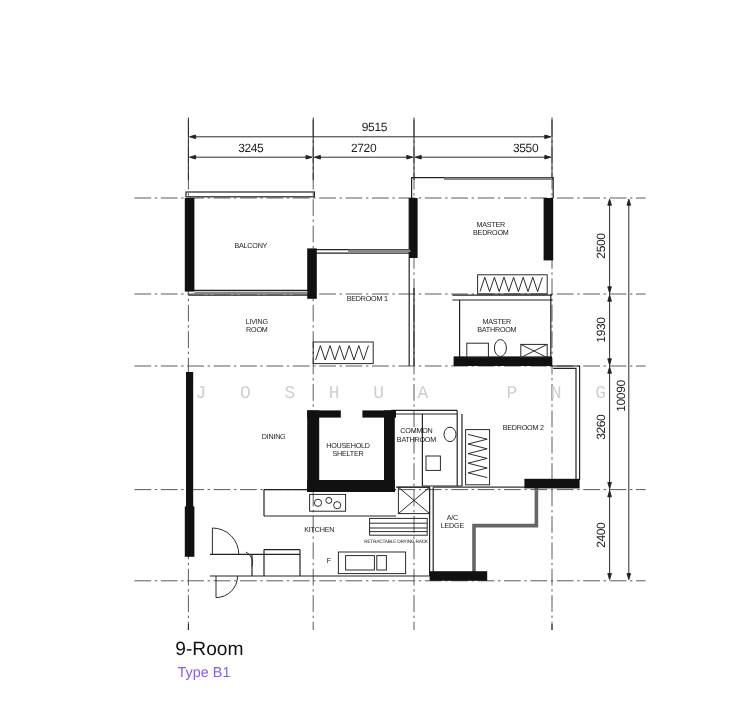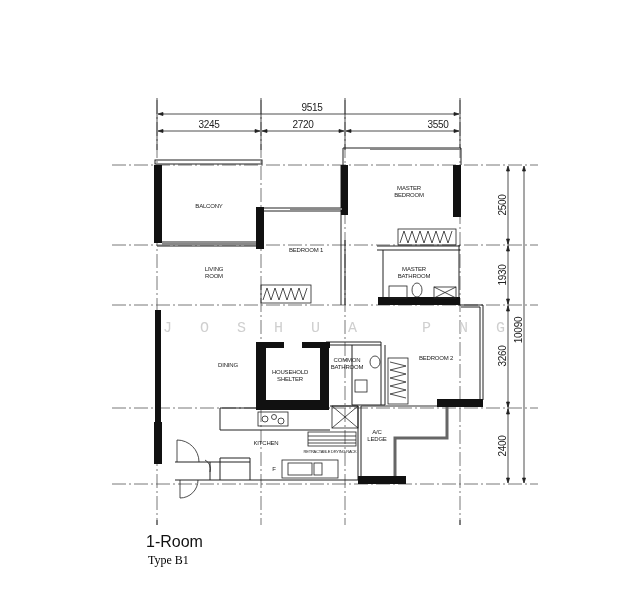--- a/index.html
+++ b/index.html
@@ -3,21 +3,21 @@
 <meta charset="utf-8">
 <style>
   html,body{margin:0;padding:0;background:#fff;}
   body{width:628px;height:600px;position:relative;overflow:hidden;font-family:"Liberation Sans",sans-serif;}
   #plan{position:absolute;left:0;top:0;}
   .room-label{position:absolute;font-family:"Liberation Sans",sans-serif;font-size:6px;color:#222;text-align:center;line-height:7px;transform:translate(-50%,-50%);white-space:pre-line;letter-spacing:-0.2px;}
   .dim{position:absolute;font-family:"Liberation Sans",sans-serif;font-size:10px;color:#222;transform:translate(-50%,-50%);letter-spacing:-0.3px;}
   .dim.v{transform:translate(-50%,-50%) rotate(-90deg);}
   .watermark{position:absolute;left:163px;top:320px;font-family:Liberation Mono, monospace;font-size:15px;color:#cfcfcf;letter-spacing:28px;}
   .title{position:absolute;left:146px;top:533px;font-family:"Liberation Sans",sans-serif;font-size:16px;color:#111;}
-  .subtitle{position:absolute;left:148px;top:553px;font-family:Liberation Serif, serif;font-size:12px;color:#000000;}
+  .subtitle{position:absolute;left:148px;top:553px;font-family:Liberation Sans, sans-serif;font-size:12px;color:#8b5cf6;}
   .tiny{font-size:4px;line-height:5px;}
 </style>
 </head>
 <body>
 
 <div>
 <svg id="plan" width="628" height="600" viewBox="0 0 628 600">
 
   <g stroke="#555" stroke-width="0.8" stroke-dasharray="14,3,2,3" fill="none">
     <line x1="112" y1="165" x2="538" y2="165"></line>
@@ -203,15 +203,15 @@
 SHELTER</div>
 <div class="room-label" style="left:347px;top:364px;">COMMON
 BATHROOM</div>
 <div class="room-label" style="left:436px;top:358px;">BEDROOM 2</div>
 <div class="room-label" style="left:266px;top:443px;">KITCHEN</div>
 <div class="room-label" style="left:377px;top:436px;">A/C
 LEDGE</div>
 <div class="room-label tiny" style="left:330px;top:451px;">RETRACTABLE DRYING RACK</div>
 <div class="room-label" style="left:274px;top:469px;">F</div>
 
-<div class="title">1-Room</div>
+<div class="title">9-Room</div>
 <div class="subtitle">Type B1</div>
 </div>
 
 </body></html>

